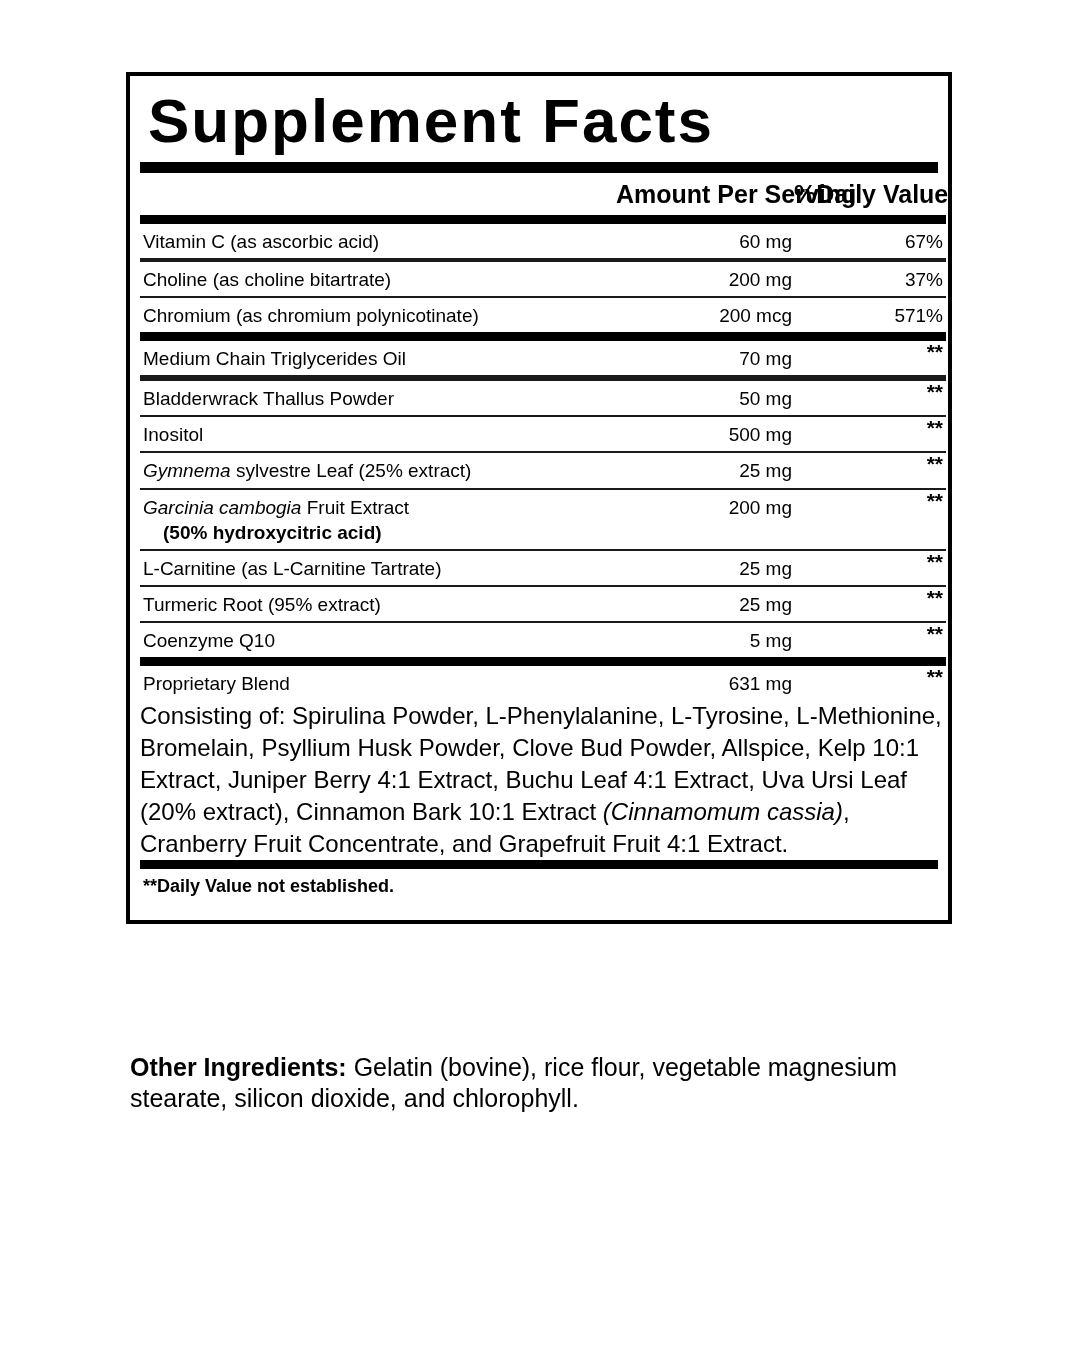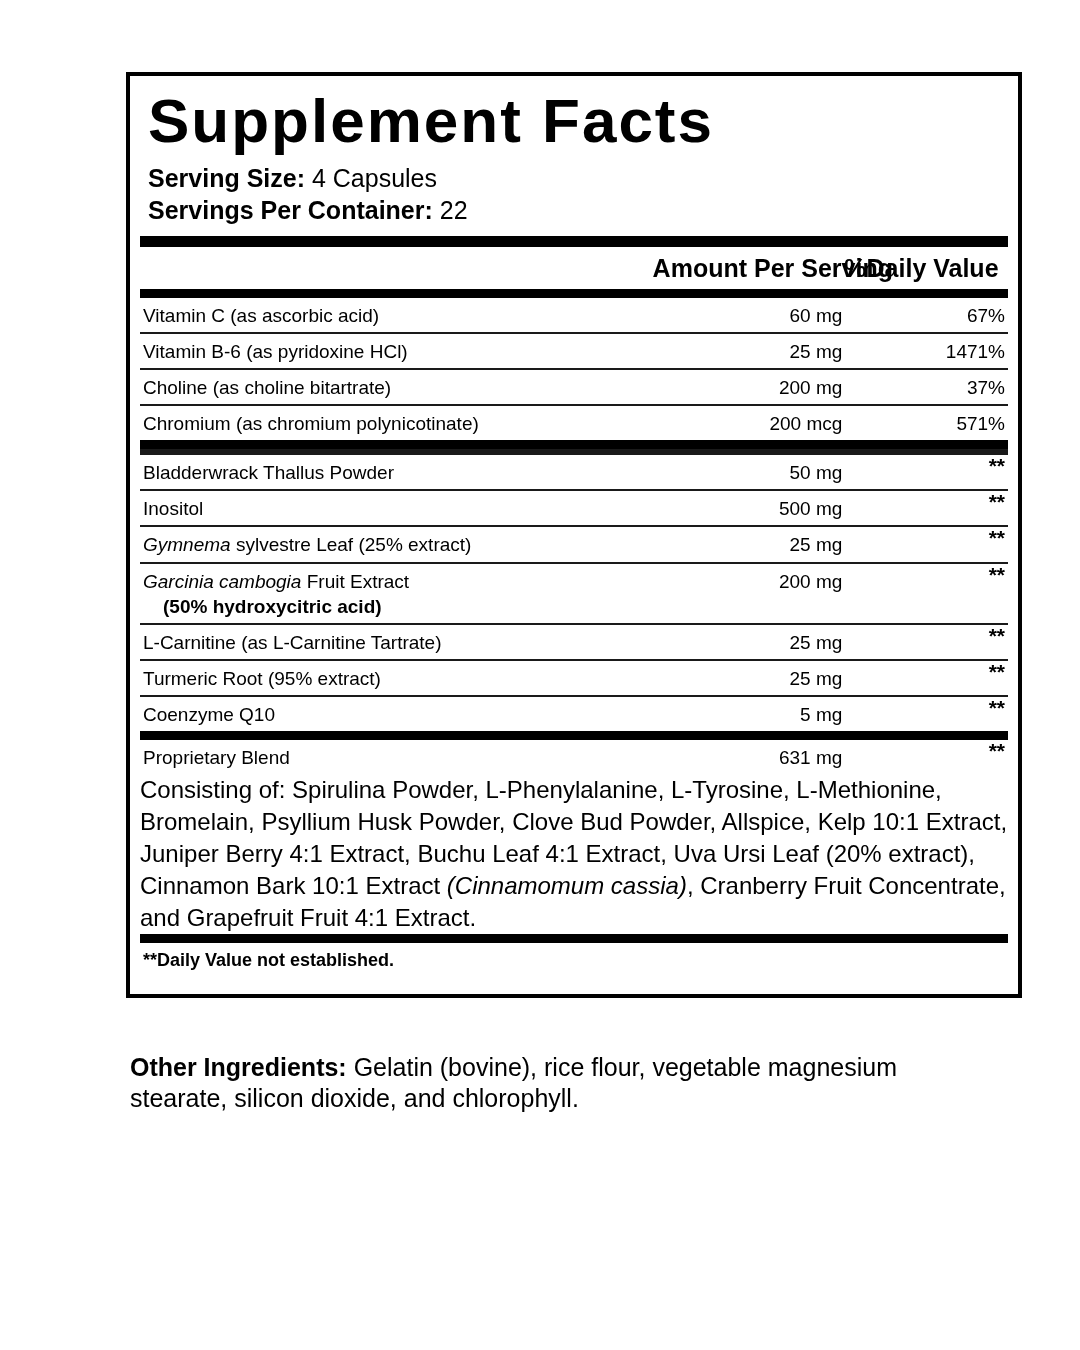--- a/index.html
+++ b/index.html
@@ -16,21 +16,21 @@
     overflow: hidden;
   }
 
   .sheet { position: absolute; left: 0; top: 0; width: 1080px; height: 1350px; }
 
   
   .panel {
     position: absolute;
     left: 126px;
     top: 72px;
-    width: 896px;
+    width: 826px;
     border: 4px solid #000;
     background: #fff;
     padding: 0 10px;
   }
 
   
   .sf-title {
     font-weight: bold;
     font-size: 62px;
     line-height: 1.0;
@@ -124,30 +124,20 @@
 </style>
 </head>
 <body>
 
 <div class="sheet">
 
   <div class="panel">
 
     <div class="sf-title">Supplement Facts</div>
 
-    <div class="serving-block">
-      <div class="serving-line">
-        <b>Serving Size:</b>
-        <span>4 Capsules</span>
-      </div>
-      <div class="serving-line">
-        <b>Servings Per Container:</b>
-        <span>22</span>
-      </div>
-    </div>
 
     <div class="bar-thick"></div>
 
     <table class="tbl">
       <colgroup>
         <col class="col-name">
           <col class="col-amt">
           <col class="col-dv">
       </colgroup>
       <tbody id="tbody-main">
@@ -164,25 +154,20 @@
           <tr class="ing-row">
             <td class="cell-name">Vitamin C (as ascorbic acid)</td>
             <td class="cell-amt">60 mg</td>
             <td class="cell-dv">67%</td>
           </tr>
           <tr class="sep-hair">
             <td colspan="3">
               <div class="line"></div>
             </td>
           </tr>
-          <tr class="ing-row">
-            <td class="cell-name">Vitamin B-6 (as pyridoxine HCl)</td>
-            <td class="cell-amt">25 mg</td>
-            <td class="cell-dv">1471%</td>
-          </tr>
           <tr class="sep-hair">
             <td colspan="3">
               <div class="line"></div>
             </td>
           </tr>
           <tr class="ing-row">
             <td class="cell-name">Choline (as choline bitartrate)</td>
             <td class="cell-amt">200 mg</td>
             <td class="cell-dv">37%</td>
           </tr>
@@ -194,20 +179,25 @@
           <tr class="ing-row">
             <td class="cell-name">Chromium (as chromium polynicotinate)</td>
             <td class="cell-amt">200 mcg</td>
             <td class="cell-dv">571%</td>
           </tr>
           <tr class="sep-thick">
             <td colspan="3">
               <div class="line"></div>
             </td>
           </tr>
+          <tr class="ing-row">
+            <td class="cell-name">Medium Chain Triglycerides Oil</td>
+            <td class="cell-amt">70 mg</td>
+            <td class="cell-dv dagger">**</td>
+          </tr>
           <tr class="sep-hair">
             <td colspan="3">
               <div class="line"></div>
             </td>
           </tr>
           <tr class="sep-hair">
             <td colspan="3">
               <div class="line"></div>
             </td>
           </tr>

